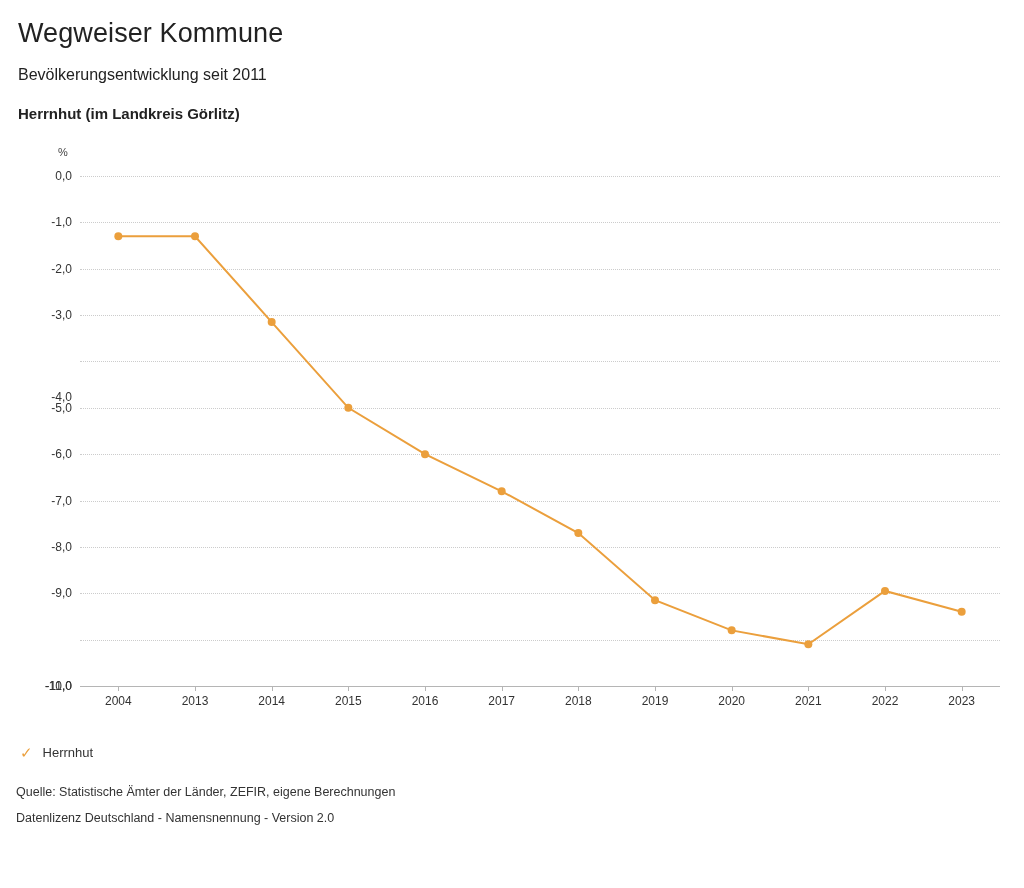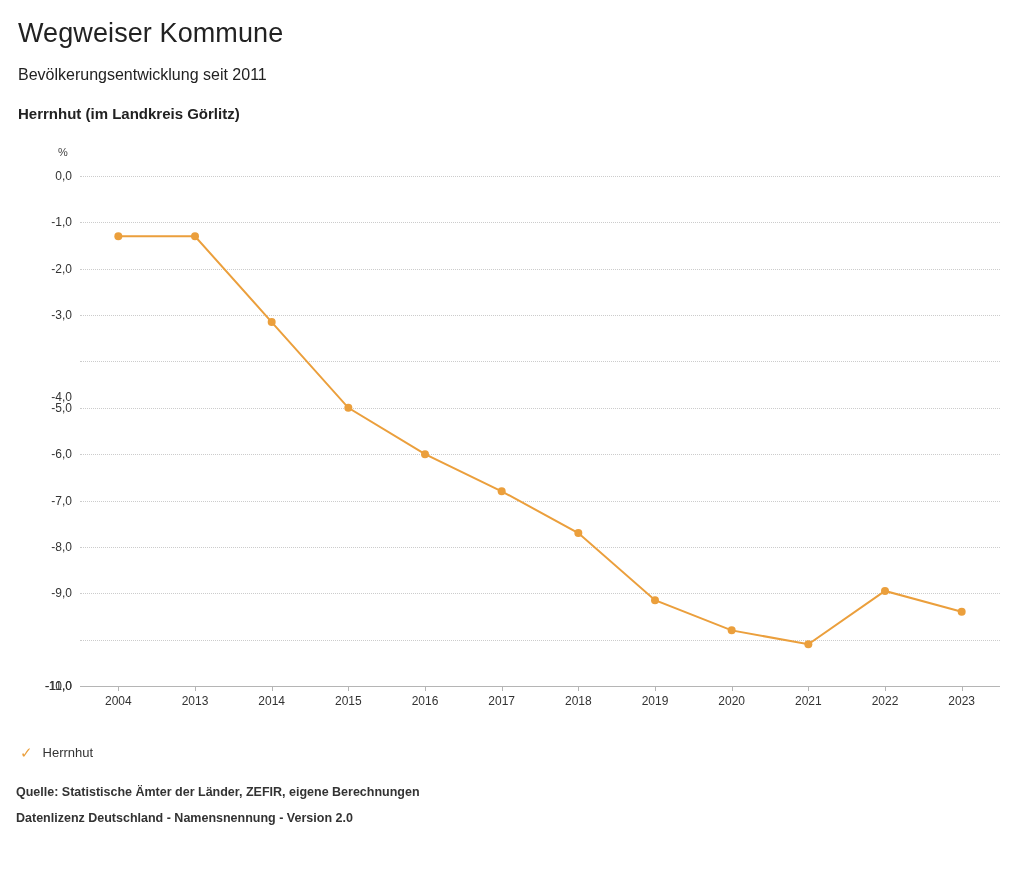--- a/index.html
+++ b/index.html
@@ -124,21 +124,20 @@
   }
   .footnotes {
     position: absolute;
     left: 16px;
     top: 785px;
     font-size: 12.5px;
     color: #333333;
   }
   .footnotes div {
     margin-bottom: 12px;
-    font-weight: bold;
   }
 </style>
 </head>
 <body>
 
 <div class="page">
 
   <div class="title">Wegweiser Kommune</div>
   <div class="subtitle">Bevölkerungsentwicklung seit 2011</div>
   <div class="region">Herrnhut (im Landkreis Görlitz)</div>

